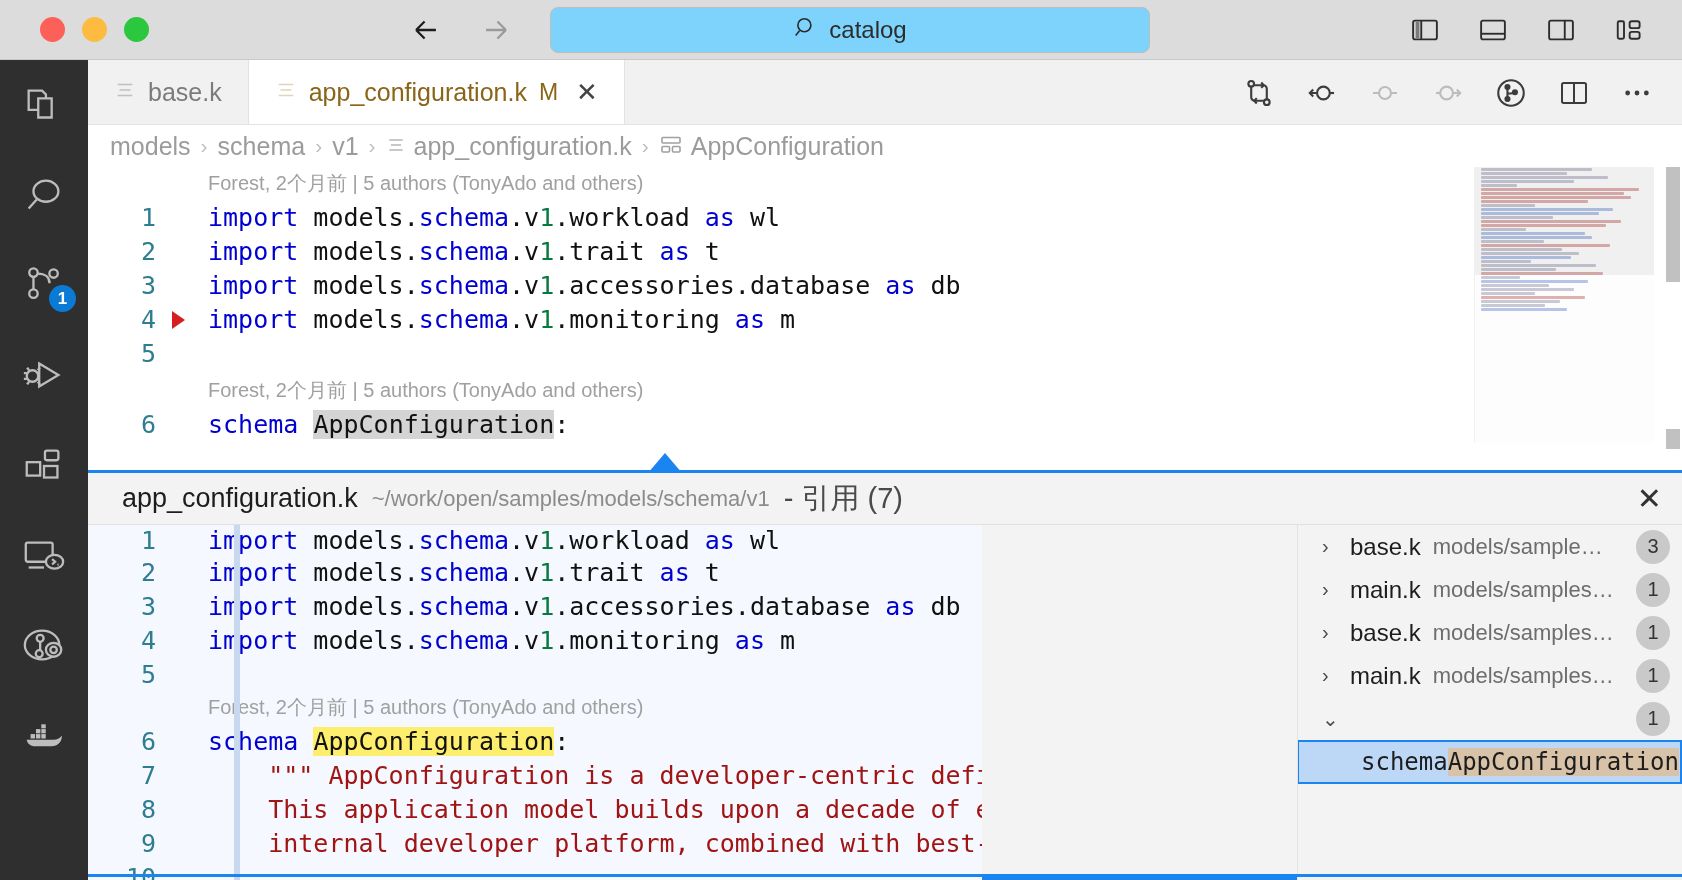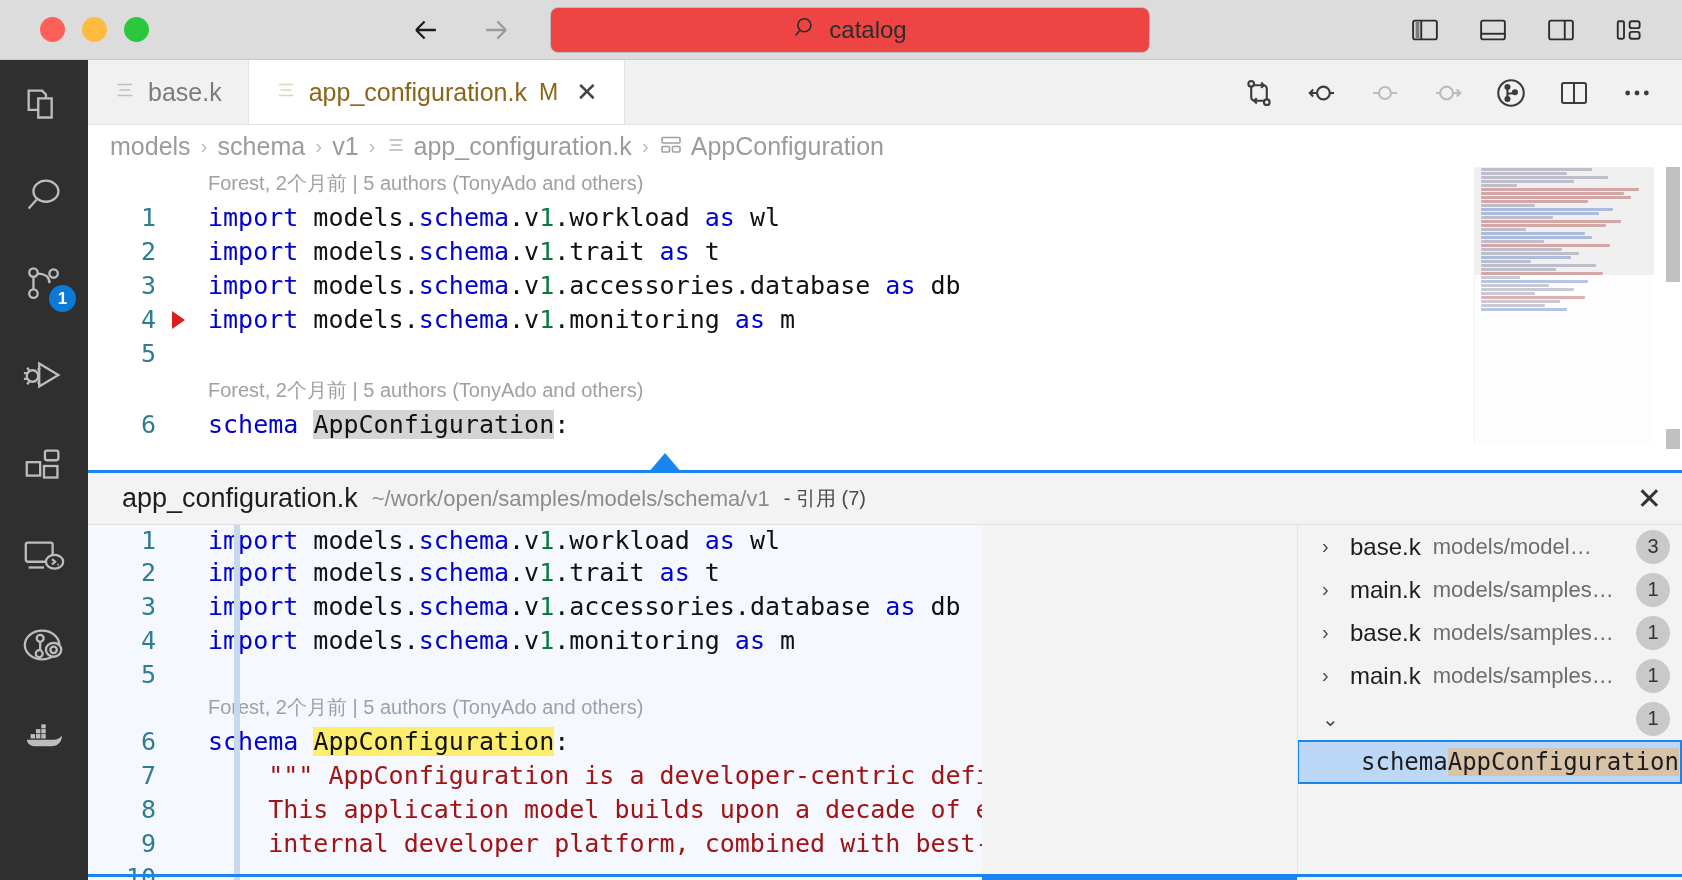--- a/index.html
+++ b/index.html
@@ -24,21 +24,21 @@
   .tl.yellow { background: #fdbc40; }
   .tl.green { background: #2ac73f; }
 
   .navarrows { display: flex; gap: 36px; margin-left: 260px; align-items: center; }
   .navarrow { width: 34px; height: 34px; display: flex; align-items: center; justify-content: center; }
   .navarrow svg { display: block; }
 
   .searchwrap { margin-left: 37px; }
   .searchbox {
     width: 600px; height: 46px; border-radius: 8px;
-    background: #ef4444; border: 1px solid #bdbdbd;
+    background: #7dd3fc; border: 1px solid #bdbdbd;
     display: flex; align-items: center; justify-content: center; gap: 10px;
   }
   .searchbox .stext { font-size: 24px; color: #2c2c2c; }
 
   .layouticons { position: absolute; right: 36px; top: 13px; display: flex; gap: 34px; align-items: center; }
   .layouticons .li { width: 34px; height: 34px; display: flex; align-items: center; justify-content: center; }
 
   
   .activitybar {
     position: absolute; left: 0; top: 60px; width: 88px; height: 820px;
@@ -145,21 +145,21 @@
     border-right: 17px solid transparent;
     border-bottom: 20px solid #1a85f0;
   }
   .peekhead {
     height: 52px; display: flex; align-items: center; gap: 14px;
     padding: 0 20px 0 34px; background: #f3f3f3;
     border-bottom: 1px solid #e0e0e0;
   }
   .peektitle { font-size: 27px; color: #1d1d1d; }
   .peekpath  { font-size: 22px; color: #8b8b8b; }
-  .peekmeta  { font-size: 20px; color: #4a4a4a; }
+  .peekmeta  { font-size: 29px; color: #4a4a4a; }
   .peekclose { margin-left: auto; font-size: 30px; color: #333; line-height: 1; }
 
   .peekbody { display: flex; height: 355px; }
   .peekcode { position: relative; width: 894px; background: #f5f9ff; overflow: hidden; }
   .peekcode .coderow { height: 34px; }
   .peekcode .lnum { color: #2e7d91; }
   .peek-modbar {
     position: absolute; left: 146px; top: 0; width: 6px; height: 355px; background: #c8d8ee;
   }
   .peeklist {
@@ -611,21 +611,21 @@
           <span class="lnum">10</span>
           <span class="gutterMark"></span>
           <span class="ctext"></span>
         </div>
       </div>
 
       <div class="peeklist">
         <div class="refrow">
           <span class="chev">›</span>
           <span class="fname">base.k</span>
-          <span class="fpath">models/model…</span>
+          <span class="fpath">models/sample…</span>
           <span class="refcount">3</span>
         </div>
         <div class="refrow">
           <span class="chev">›</span>
           <span class="fname">main.k</span>
           <span class="fpath">models/samples…</span>
           <span class="refcount">1</span>
         </div>
         <div class="refrow">
           <span class="chev">›</span>

